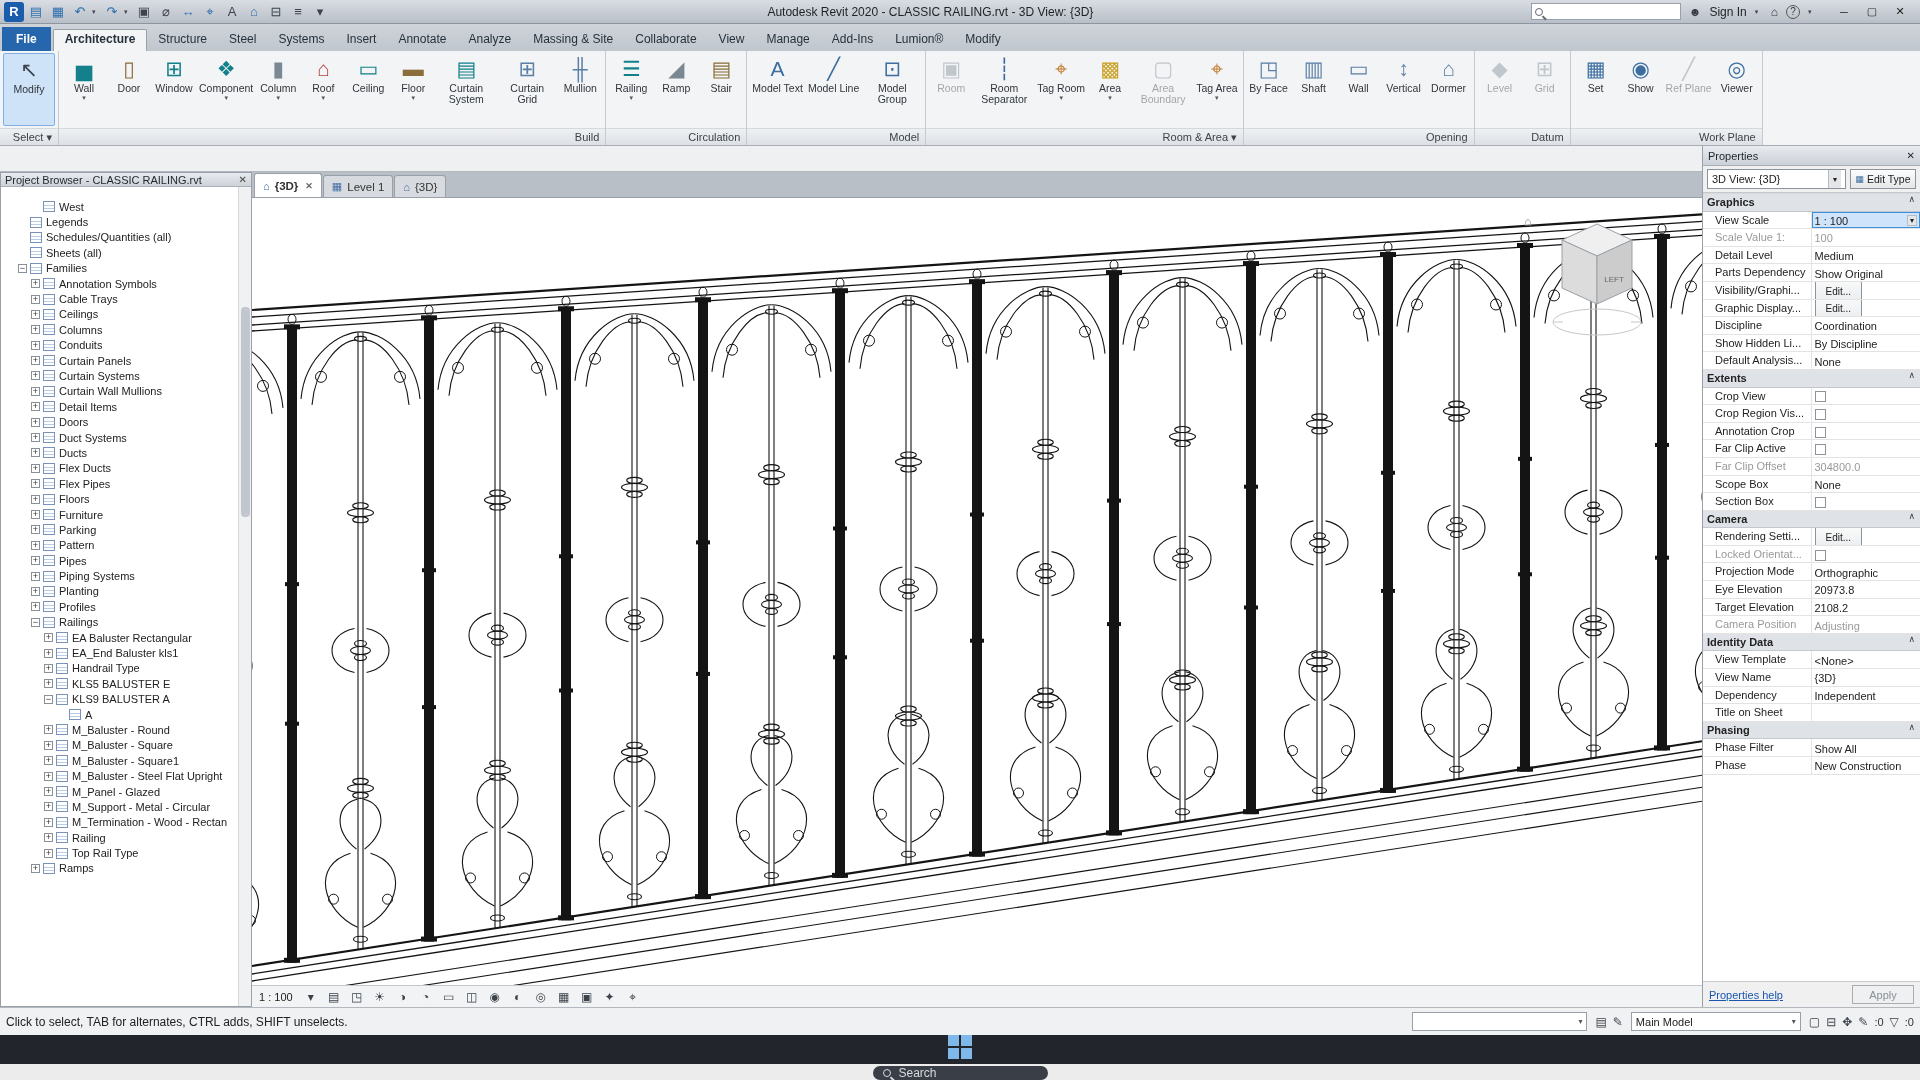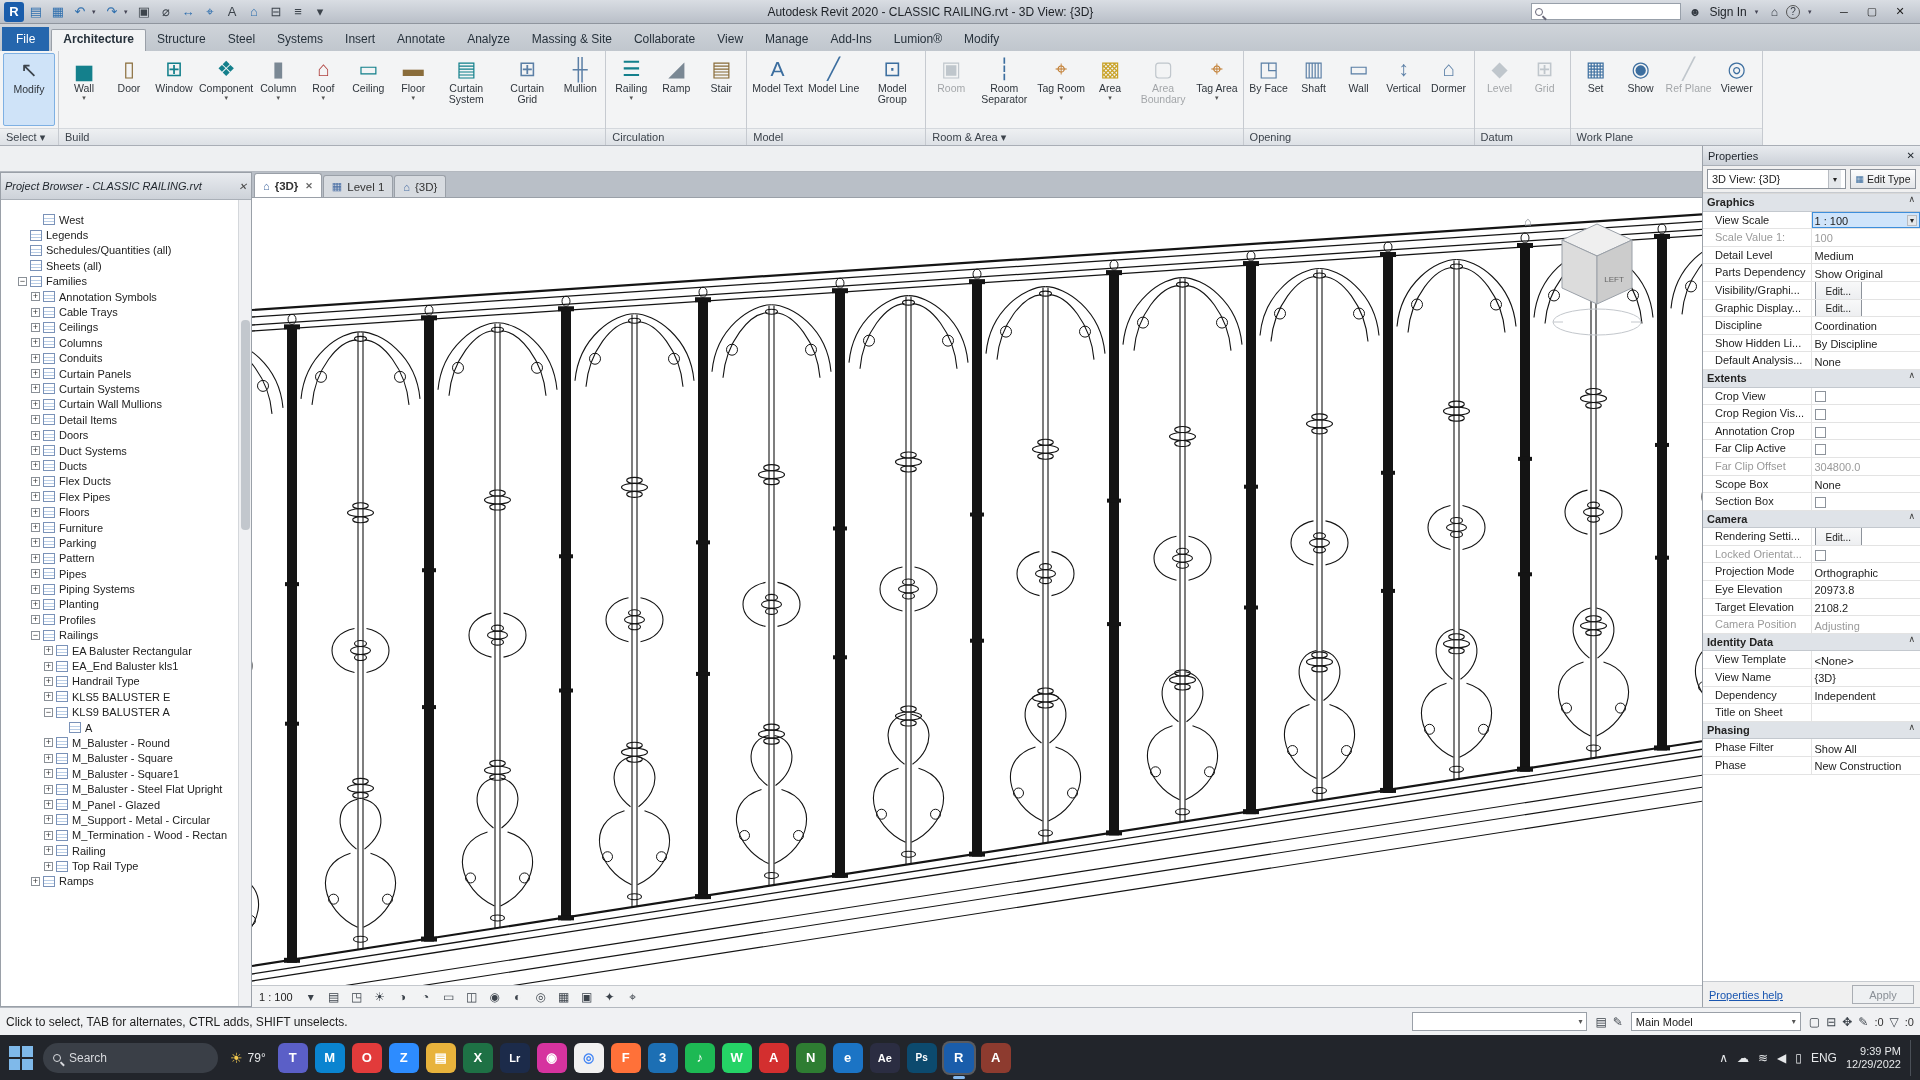--- a/index.html
+++ b/index.html
@@ -20,48 +20,48 @@
   .mag::after{content:"";position:absolute;width:5px;height:1.5px;background:#667;transform:rotate(45deg);left:6px;top:8px;}
   .tb-ic{font-size:12px;color:#343a42;}
   .signin{font-size:12px;color:#1d2126;}
   .winbtns{display:flex;margin-left:6px;}
   .winbtn{width:28px;height:22px;display:flex;align-items:center;justify-content:center;font-size:11px;color:#222;}
 
   
   .tabsrow{position:absolute;left:0;top:24px;width:1920px;height:27px;
     background:linear-gradient(#cfd4da,#c0c6cd);display:flex;align-items:flex-end;padding-left:2px;}
   .rtab{padding:2px 11px 5px;font-size:12px;color:#26313b;cursor:default;}
-  .rtab.file{background:#2566ad;color:#fff;font-weight:normal;margin-right:2px;padding:5px 14px;}
+  .rtab.file{background:#2566ad;color:#fff;font-weight:bold;margin-right:2px;padding:5px 14px;}
   .rtab.active{background:#f3f4f5;border:1px solid #9aa0a8;border-bottom:none;border-radius:2px 2px 0 0;font-weight:bold;}
 
   
   .ribbon{position:absolute;left:0;top:51px;width:1920px;height:95px;background:#f3f4f5;
     border-bottom:1px solid #a9aeb6;display:flex;}
   .rpanel{border-right:1px solid #c6cad0;display:flex;flex-direction:column;}
   .rpanel-body{flex:1;display:flex;align-items:stretch;padding:2px 3px;gap:1px;}
-  .rpanel-label{height:17px;font-size:11px;color:#3c434b;text-align:left;line-height:16px;
+  .rpanel-label{height:17px;font-size:11px;color:#3c434b;text-align:right;line-height:16px;
     background:linear-gradient(#eef0f2,#dde1e6);border-top:1px solid #d4d8dd;white-space:nowrap;padding:0 6px;}
   .btn-big{min-width:44px;max-width:60px;display:flex;flex-direction:column;align-items:center;
     padding:2px 2px 0;border-radius:2px;cursor:default;}
   .btn-big .ic{width:30px;height:28px;display:flex;align-items:center;justify-content:center;font-size:21px;}
   .btn-big .lbl{font-size:10.5px;line-height:11px;text-align:center;color:#30363d;white-space:pre-line;}
   .btn-big .arr{font-size:7px;color:#555;line-height:8px;}
   .btn-big.disabled{opacity:.42;}
   .btn-big.selected{background:#cfe3f8;border:1px solid #7eb0e3;}
   .btn-big.wide{min-width:52px;}
 
   
   .optionsbar{position:absolute;left:0;top:146px;width:1920px;height:26px;background:#eef0f2;
     border-bottom:1px solid #b3b8bf;}
 
   
   .browser{position:absolute;left:0;top:172px;width:252px;height:835px;background:#fff;
     border:1px solid #9aa0a8;display:flex;flex-direction:column;}
-  .pb-head{height:27px;background:linear-gradient(#e8ebef,#cdd2d9);border-bottom:1px solid #aab0b8;
-    display:flex;align-items:center;font-size:11px;padding:0 4px;color:#1f252c;font-style:italic;}
+  .pb-head{height:14px;background:linear-gradient(#e8ebef,#cdd2d9);border-bottom:1px solid #aab0b8;
+    display:flex;align-items:center;font-size:11px;padding:0 4px;color:#1f252c;}
   .pb-head .x{margin-left:auto;font-size:10px;color:#444;}
   .pb-tree{flex:1;overflow:hidden;position:relative;padding-top:12px;}
   .trow{height:15.4px;display:flex;align-items:center;font-size:11px;white-space:nowrap;cursor:default;}
   .texp{width:9px;height:9px;border:1px solid #8a9097;background:#fff;font-size:9px;line-height:7px;
     text-align:center;margin-right:3px;color:#333;flex:none;}
   .texp.none{visibility:hidden;}
   .tic{width:12px;height:11px;border:1px solid #7a92b8;margin-right:4px;flex:none;
     background:linear-gradient(#fff 0 3px,#b9cde6 3px 4px,#fff 4px 6px,#b9cde6 6px 7px,#fff 7px 100%);}
   .vscroll{position:absolute;right:0;top:0;bottom:0;width:13px;background:#f0f1f3;border-left:1px solid #d4d7db;}
   .vthumb{position:absolute;left:2px;width:9px;background:#c2c7cd;border-radius:4px;}
@@ -121,22 +121,22 @@
   
   .statusbar{position:absolute;left:0;top:1007px;width:1920px;height:28px;background:#f0f1f3;
     border-top:1px solid #b3b8bf;display:flex;align-items:center;padding:0 6px;gap:8px;font-size:12px;}
   .sb-msg{color:#222;}
   .sb-combo{height:19px;background:#fff;border:1px solid #9aa0a8;display:flex;align-items:center;font-size:11px;padding:0 4px;}
   .sb-combo .da{margin-left:auto;font-size:8px;color:#555;padding-left:6px;}
   .sb-ic{font-size:12px;color:#3c434b;}
   .sb-count{font-size:11px;color:#333;}
 
   
-  .taskbar{position:absolute;left:0;top:1035px;width:1920px;height:45px;background:#22252b;
-    display:flex;align-items:center;padding:0 6px;gap:7px;}
+  .taskbar{position:absolute;left:0;top:1035px;width:1920px;height:29px;background:#22252b;
+    display:flex;align-items:center;padding:0 6px;gap:7px;flex-direction:column;}
   .tb-start{width:30px;height:30px;display:grid;grid-template-columns:11px 11px;grid-template-rows:11px 11px;
     gap:2px;align-content:center;justify-content:center;border-radius:4px;}
   .tb-start div{background:#7fb9ea;}
   .tb-searchpill{width:175px;height:30px;background:#3a3f47;border-radius:15px;display:flex;align-items:center;
     padding:0 10px;gap:8px;color:#d8dade;font-size:12px;}
   .tb-searchpill .mag{border-color:#d8dade;}
   .tb-searchpill .mag::after{background:#d8dade;}
   .tb-weather{display:flex;align-items:center;gap:5px;color:#e6e8ea;font-size:12px;padding:0 5px;}
   .tb-weather .sun{color:#f3c94e;font-size:14px;}
   .tb-app{width:30px;height:30px;border-radius:6px;display:flex;align-items:center;justify-content:center;

